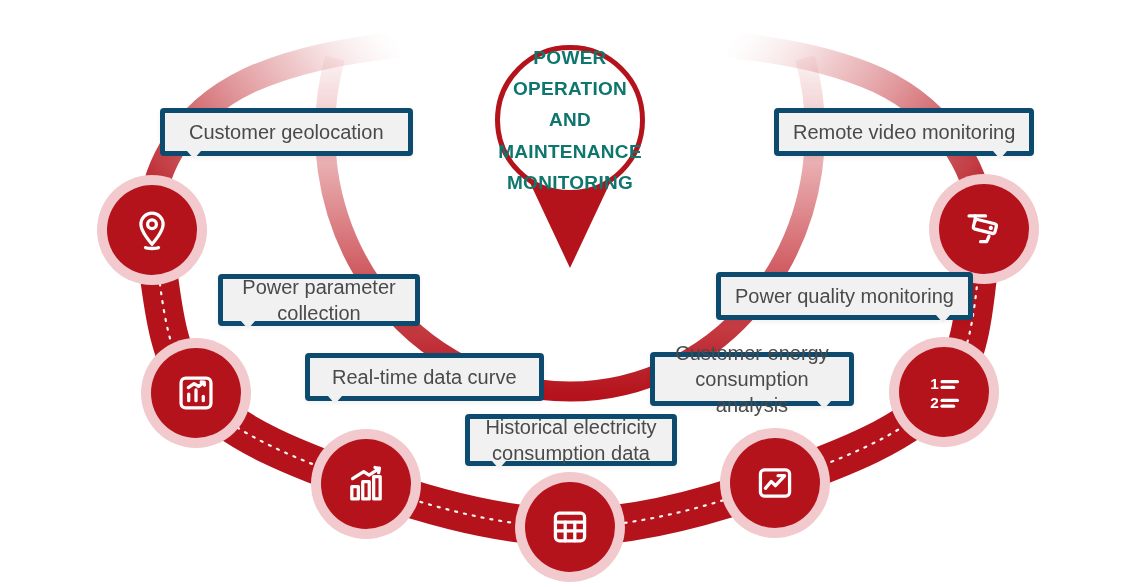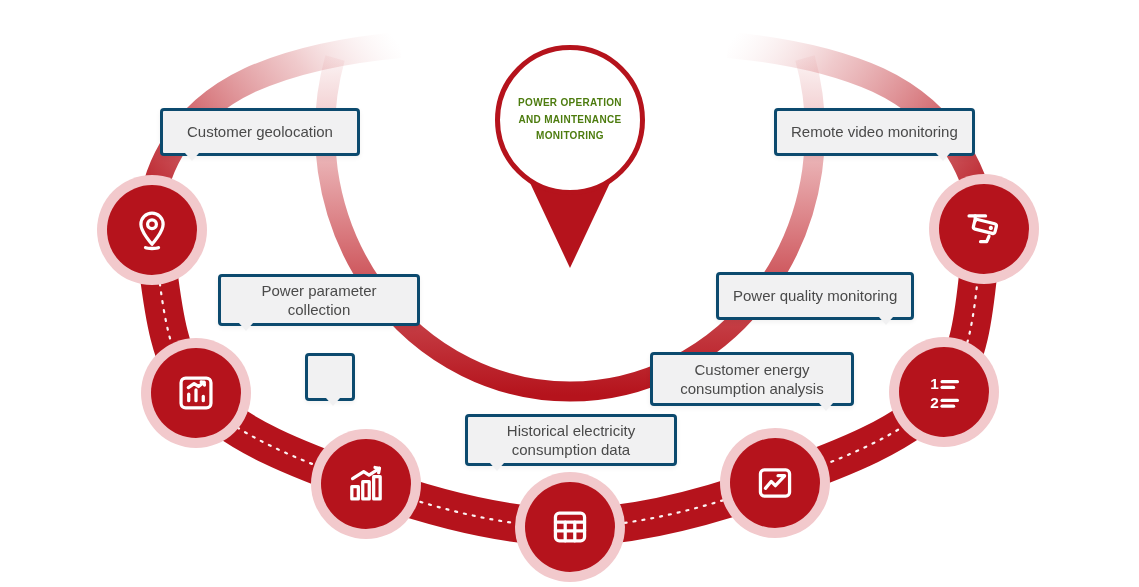--- a/index.html
+++ b/index.html
@@ -4,22 +4,22 @@
 <style>
   html,body{margin:0;padding:0;background:#ffffff;}
   .canvas{
     position:relative;width:1139px;height:587px;overflow:hidden;
     font-family:"Liberation Sans",sans-serif;background:#ffffff;
   }
   .layer-svg{position:absolute;left:0;top:0;}
   
   .label{
     position:absolute;height:48px;
-    background:#f1f1f2;border:3px solid #0c4a6e;border-radius:4px;
-    color:#4a4a4a;font-size:15px;line-height:1.3;
+    background:#f1f1f2;border:5px solid #0c4a6e;border-radius:4px;
+    color:#4a4a4a;font-size:20px;line-height:1.3;
     display:flex;align-items:center;justify-content:center;text-align:center;
     box-shadow:0 2px 5px rgba(0,0,0,.06);
     z-index:3;box-sizing:border-box;
   }
   .one-line{white-space:nowrap;padding:0 24px;}
   .two-line{padding:0 8px;}
   .tail{
     position:absolute;bottom:-8px;width:0;height:0;
     border-left:7px solid transparent;border-right:7px solid transparent;
     border-top:8px solid #f1f1f2;
@@ -35,22 +35,22 @@
     display:flex;align-items:center;justify-content:center;
   }
   
   .center-circle{
     position:absolute;left:495px;top:45px;width:150px;height:150px;
     box-sizing:border-box;border:5px solid #b5131c;border-radius:50%;
     background:#ffffff;display:flex;align-items:center;justify-content:center;
     z-index:5;
   }
   .center-title{
-    font-weight:bold;font-size:10px;letter-spacing:.3px;line-height:1.65;
-    color:#4d7c0f;white-space:pre-line;text-align:center;
+    font-weight:bold;font-size:19px;letter-spacing:.3px;line-height:1.65;
+    color:#0f766e;white-space:pre-line;text-align:center;
   }
 </style>
 </head>
 <body>
 
 <div class="canvas">
 
   <svg class="layer-svg" width="1139" height="587" viewBox="0 0 1139 587">
     <defs>
       <linearGradient id="fadeL" gradientUnits="userSpaceOnUse" x1="152" y1="230" x2="400" y2="45">
@@ -195,20 +195,21 @@
     <span>Power parameter collection</span>
     <span class="tail" style="left:18px;"></span>
   </div>
 
   <div class="label one-line" style="left:716px;top:272px;padding:0 14px;">
     <span>Power quality monitoring</span>
     <span class="tail" style="right:18px;"></span>
   </div>
 
   <div class="label one-line" style="left:305px;top:353px;padding:0 22px;">
+    <span>Real-time data curve</span>
     <span class="tail" style="left:18px;"></span>
   </div>
 
   <div class="label two-line" style="left:650px;top:352px;width:204px;height:54px;">
     <span>Customer energy consumption analysis</span>
     <span class="tail" style="right:18px;"></span>
   </div>
 
   <div class="label two-line" style="left:465px;top:414px;width:212px;height:52px;">
     <span>Historical electricity consumption data</span>

